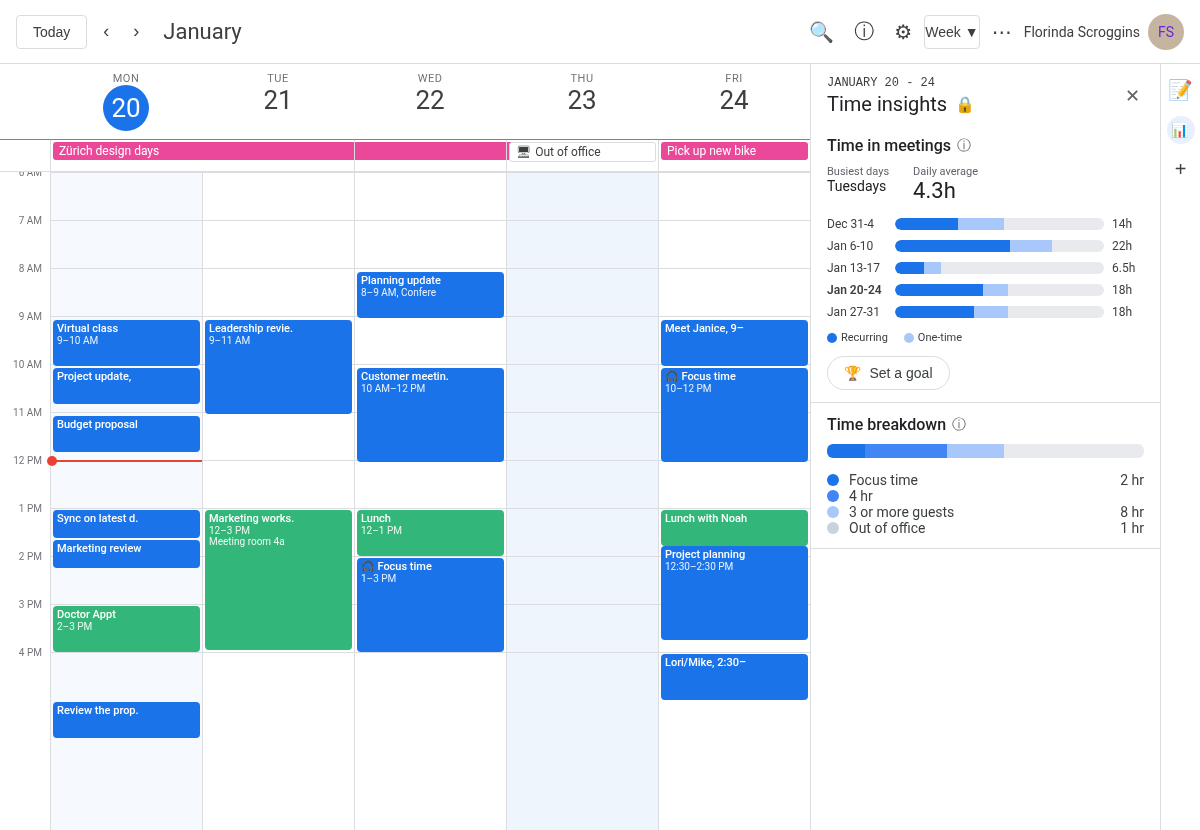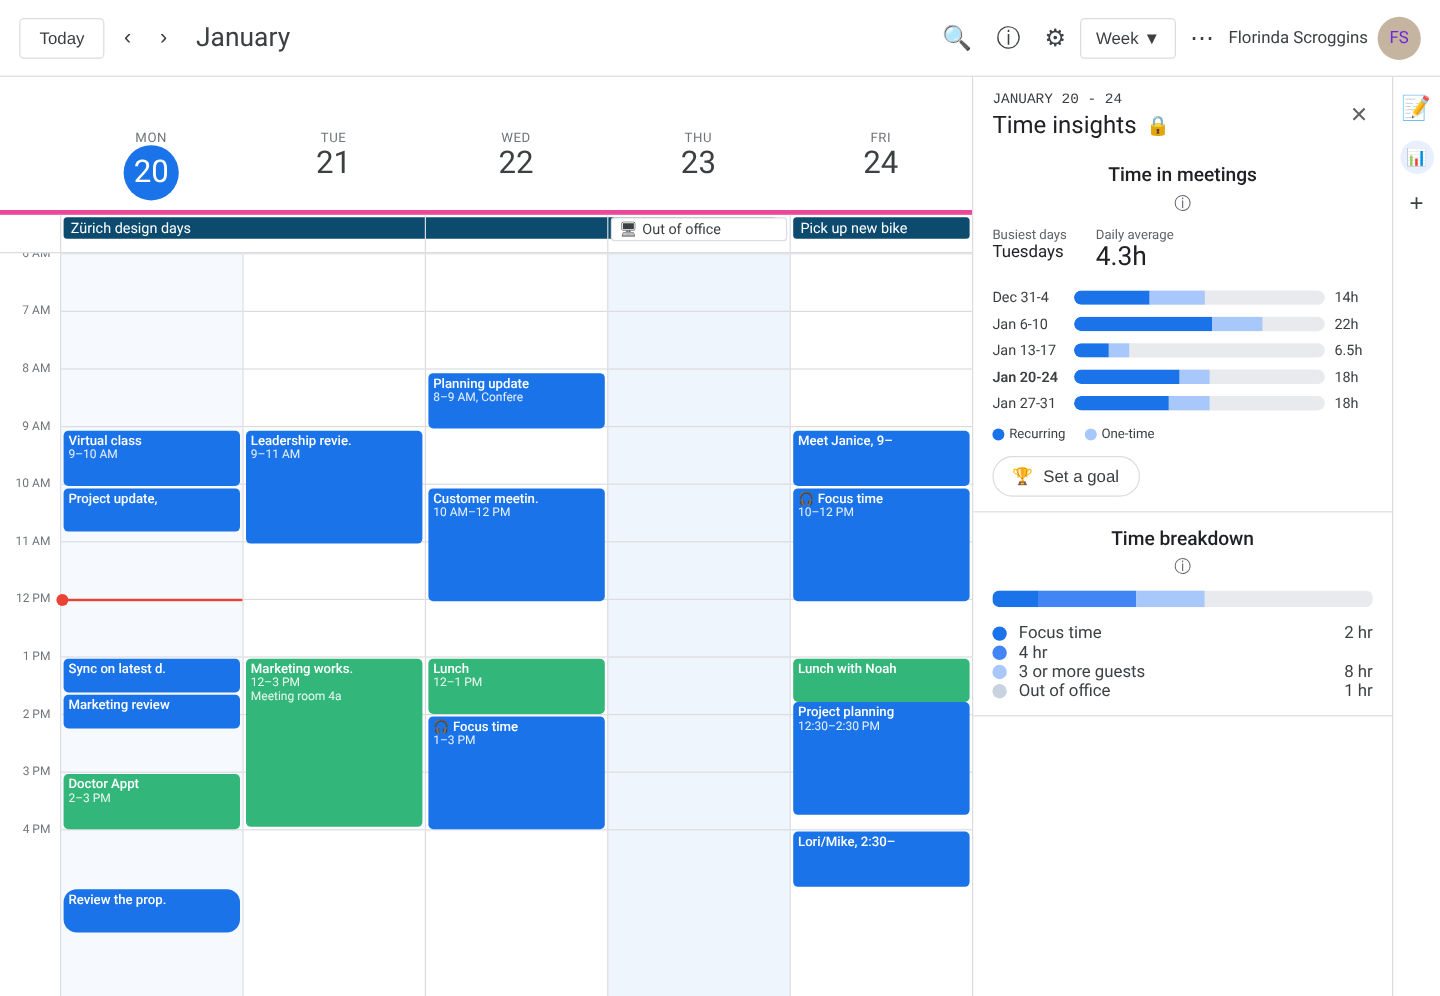--- a/index.html
+++ b/index.html
@@ -5,45 +5,45 @@
     * { box-sizing: border-box; margin: 0; padding: 0; }
     body { font-family: 'Google Sans', Roboto, Arial, sans-serif; font-size: 13px; background: #fff; color: #202124; overflow: hidden; width: 1200px; height: 830px; }
 
     
     .header { display: flex; align-items: center; height: 64px; padding: 0 16px; border-bottom: 1px solid #dadce0; gap: 8px; }
     .today-btn { border: 1px solid #dadce0; border-radius: 4px; padding: 8px 16px; font-size: 14px; cursor: pointer; background: #fff; color: #3c4043; }
     .nav-arrow { background: none; border: none; cursor: pointer; padding: 8px; border-radius: 50%; color: #3c4043; font-size: 18px; }
     .month-title { font-size: 22px; font-weight: 400; color: #3c4043; margin-left: 8px; flex: 1; }
     .header-icons { display: flex; align-items: center; gap: 4px; }
     .header-icon-btn { background: none; border: none; cursor: pointer; padding: 8px; border-radius: 50%; color: #3c4043; font-size: 20px; }
-    .week-dropdown { border: 1px solid #dadce0; border-radius: 4px; padding: 8px 12px; font-size: 14px; cursor: pointer; background: #fff; color: #3c4043; display: flex; align-items: center; gap: 4px; }
+    .week-dropdown { border: 1px solid #dadce0; border-radius: 4px; padding: 8px 0; font-size: 14px; cursor: pointer; background: #fff; color: #3c4043; display: flex; align-items: center; gap: 4px; }
     .apps-icon { font-size: 20px; }
     .user-area { display: flex; align-items: center; gap: 8px; cursor: pointer; }
     .user-name { font-size: 14px; color: #3c4043; }
     .user-avatar { width: 36px; height: 36px; border-radius: 50%; background: #c5b4a0; overflow: hidden; display: flex; align-items: center; justify-content: center; font-size: 14px; color: #6d28d9; }
 
     
     .main { display: flex; height: calc(830px - 64px); }
 
     
     .calendar { flex: 1; overflow: hidden; display: flex; flex-direction: column; }
 
     
-    .day-headers { display: grid; grid-template-columns: 50px repeat(5, 1fr); border-bottom: 4px solid #ec4899; padding: 8px 0; margin-top: 36px; }
+    .day-headers { display: grid; grid-template-columns: 50px repeat(5, 1fr); border-bottom: 1px solid #ec4899; padding: 8px 0; }
     .day-header { text-align: center; }
     .day-name { font-size: 11px; color: #70757a; text-transform: uppercase; letter-spacing: 0.5px; }
     .day-num { font-size: 26px; color: #3c4043; font-weight: 400; line-height: 1; margin-top: 2px; }
     .day-num.today { background: #1a73e8; color: #fff; border-radius: 50%; width: 46px; height: 46px; display: flex; align-items: center; justify-content: center; margin: 0 auto; font-size: 26px; }
     .time-gutter-header { width: 50px; }
 
     
     .allday-row { display: grid; grid-template-columns: 50px repeat(5, 1fr); border-bottom: 1px solid #dadce0; min-height: 32px; }
     .allday-gutter { width: 50px; }
     .allday-cell { position: relative; border-left: 1px solid #dadce0; padding: 2px; }
-    .allday-event { background: #0c4a6e; color: #fff; border-radius: 3px; padding: 2px 6px; font-size: 12px; white-space: nowrap; overflow: hidden; text-overflow: ellipsis; cursor: pointer; }
+    .allday-event { background: #ec4899; color: #fff; border-radius: 3px; padding: 2px 6px; font-size: 12px; white-space: nowrap; overflow: hidden; text-overflow: ellipsis; cursor: pointer; }
     .allday-event.out-of-office { background: #fff; border: 1px solid #dadce0; color: #3c4043; display: flex; align-items: center; gap: 4px; }
 
     
     .time-grid { flex: 1; overflow-y: auto; display: grid; grid-template-columns: 50px repeat(5, 1fr); position: relative; }
     .time-col { display: flex; flex-direction: column; }
     .time-slot { height: 48px; display: flex; align-items: flex-start; justify-content: flex-end; padding-right: 8px; color: #70757a; font-size: 10px; border-top: 1px solid transparent; position: relative; }
     .time-slot span { margin-top: -6px; }
     .day-col { border-left: 1px solid #dadce0; position: relative; }
     .day-col.today-col { background: rgba(26, 115, 232, 0.04); }
     .hour-line { height: 48px; border-top: 1px solid #dadce0; }
@@ -60,21 +60,21 @@
 
     
     .right-panel { width: 350px; border-left: 1px solid #dadce0; display: flex; flex-direction: column; overflow-y: auto; }
     .insights-header { padding: 12px 16px 8px; display: flex; align-items: center; justify-content: space-between; }
     .insights-date { font-size: 12px; color: #3c4043; margin-bottom: 2px; font-family: Liberation Mono, monospace; }
     .insights-title { font-size: 20px; font-weight: 400; color: #202124; display: flex; align-items: center; gap: 8px; }
     .lock-icon { color: #5f6368; font-size: 16px; }
     .close-btn { background: none; border: none; cursor: pointer; padding: 4px; border-radius: 50%; color: #5f6368; font-size: 18px; }
 
     .section { padding: 12px 16px; border-bottom: 1px solid #dadce0; }
-    .section-title { font-size: 16px; font-weight: 500; color: #202124; display: flex; align-items: center; gap: 6px; margin-bottom: 10px; flex-direction: column; }
+    .section-title { font-size: 16px; font-weight: 500; color: #202124; display: flex; align-items: center; gap: 6px; margin-bottom: 10px; }
     .help-icon { color: #5f6368; font-size: 14px; cursor: pointer; }
 
     .metrics-row { display: flex; gap: 24px; margin-bottom: 14px; }
     .metric { }
     .metric-label { font-size: 11px; color: #5f6368; }
     .metric-value { font-size: 22px; font-weight: 400; color: #202124; }
     .metric-sublabel { font-size: 14px; font-weight: 400; color: #202124; }
 
     
     .bar-chart { display: flex; flex-direction: column; gap: 8px; margin-bottom: 12px; }
@@ -237,31 +237,34 @@
         <div class="current-time-line" style="top: 288px;">
           <div class="current-time-dot"></div>
         </div>
         <div class="cal-event blue" style="top: 148px; height: 46px;">
           <div class="cal-event-title">Virtual class</div>
           <div class="cal-event-time">9–10 AM</div>
         </div>
         <div class="cal-event blue" style="top: 196px; height: 36px;">
           <div class="cal-event-title">Project update,</div>
         </div>
+        <div class="cal-event blue" style="top: 244px; height: 36px;">
+          <div class="cal-event-title">Budget proposal</div>
+        </div>
         <div class="cal-event blue" style="top: 338px; height: 28px;">
           <div class="cal-event-title">Sync on latest d.</div>
         </div>
         <div class="cal-event blue" style="top: 368px; height: 28px;">
           <div class="cal-event-title">Marketing review</div>
         </div>
         <div class="cal-event green" style="top: 434px; height: 46px;">
           <div class="cal-event-title">Doctor Appt</div>
           <div class="cal-event-time">2–3 PM</div>
         </div>
-        <div class="cal-event blue" style="top: 530px; height: 36px; border-radius: 11px;">
+        <div class="cal-event blue" style="top: 530px; height: 36px;">
           <div class="cal-event-title">Review the prop.</div>
         </div>
       </div>
 
       <div class="day-col" style="position: relative;">
         <div class="hour-line"></div>
           <div class="hour-line"></div>
         <div class="hour-line"></div>
           <div class="hour-line"></div>
         <div class="hour-line"></div>

